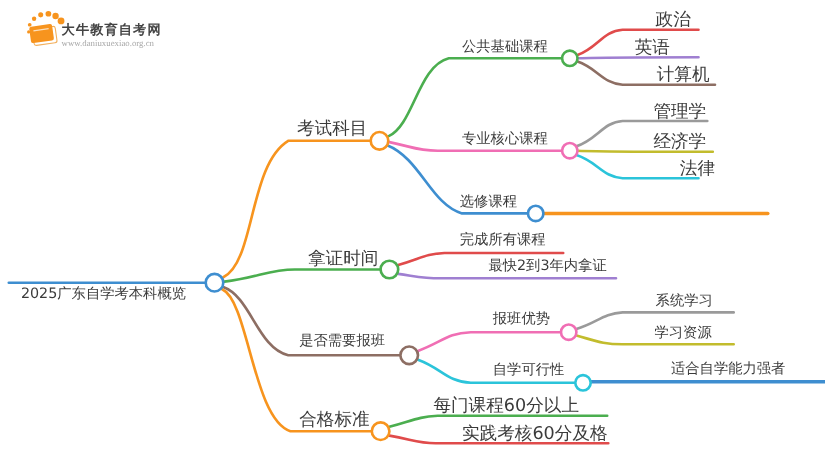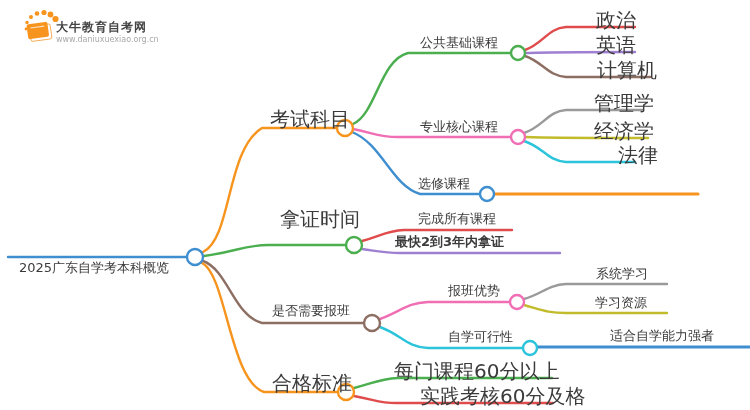--- a/index.html
+++ b/index.html
@@ -1,23 +1,23 @@
 <!DOCTYPE html>
 <html><head>
 <meta charset="utf-8">
 <style>
   html,body{margin:0;padding:0;background:#fff;}
   .stage{position:relative;width:750px;height:410px;background:#ffffff;overflow:hidden;
          font-family:"DejaVu Sans","Liberation Sans",sans-serif;}
   svg{position:absolute;left:0;top:0;}
-  .label{position:absolute;line-height:1.1;color:#3b3b3b;font-size:20px;white-space:nowrap;}
+  .label{position:absolute;line-height:1.1;color:#3b3b3b;font-size:16px;white-space:nowrap;}
   .label.small{font-size:13px;}
   .logo-title{position:absolute;left:56px;top:19px;font-size:12px;font-weight:bold;
               color:#454545;letter-spacing:1px;white-space:nowrap;}
-  .logo-url{position:absolute;left:56px;top:35px;font-size:8px;color:#a8a8a8;white-space:nowrap;}
+  .logo-url{position:absolute;left:56px;top:35px;font-size:8px;color:#a8a8a8;white-space:nowrap;font-family:Liberation Serif, serif;}
   path.edge{fill:none;stroke-width:2.4;stroke-linecap:round;}
   path.edge.thick{stroke-width:3.2;}
   circle.node{fill:#ffffff;stroke-width:2.4;}
 </style>
 </head>
 <body>
 
 <div class="stage">
 
   <svg width="750" height="410" viewBox="0 0 750 410">
@@ -80,31 +80,31 @@
   </svg>
 
   <div class="logo-title">大牛教育自考网</div>
   <div class="logo-url">www.daniuxuexiao.org.cn</div>
 
   <div class="label small" style="left:19px;top:238px;margin-top:23px;">2025广东自学考本科概览</div>
 
   <div class="label" style="left:270px;top:108px;">考试科目</div>
   <div class="label small" style="left:420px;top:36px;">公共基础课程</div>
   <div class="label" style="left:596px;top:9px;">政治</div>
-  <div class="label" style="left:596px;top:34px;">英语</div>
+  <div class="label" style="left:577px;top:34px;">英语</div>
   <div class="label" style="left:597px;top:59px;">计算机</div>
   <div class="label small" style="left:420px;top:120px;">专业核心课程</div>
   <div class="label" style="left:594px;top:92px;">管理学</div>
   <div class="label" style="left:594px;top:120px;">经济学</div>
   <div class="label" style="left:596px;top:144px;margin-left:22px;">法律</div>
   <div class="label small" style="left:418px;top:177px;">选修课程</div>
 
-  <div class="label" style="left:280px;top:208px;">拿证时间</div>
+  <div class="label" style="left:280px;top:226px;">拿证时间</div>
   <div class="label small" style="left:418px;top:212px;">完成所有课程</div>
-  <div class="label small" style="left:395px;top:235px;font-weight:bold;">最快2到3年内拿证</div>
+  <div class="label small" style="left:444px;top:235px;">最快2到3年内拿证</div>
 
   <div class="label small" style="left:272px;top:304px;">是否需要报班</div>
   <div class="label small" style="left:448px;top:284px;">报班优势</div>
   <div class="label small" style="left:596px;top:267px;">系统学习</div>
   <div class="label small" style="left:595px;top:296px;">学习资源</div>
   <div class="label small" style="left:610px;top:329px;">适合自学能力强者</div>
   <div class="label small" style="left:448px;top:330px;">自学可行性</div>
 
   <div class="label" style="left:272px;top:372px;text-align:right;">合格标准</div>
   <div class="label" style="left:394px;top:360px;">每门课程60分以上</div>

